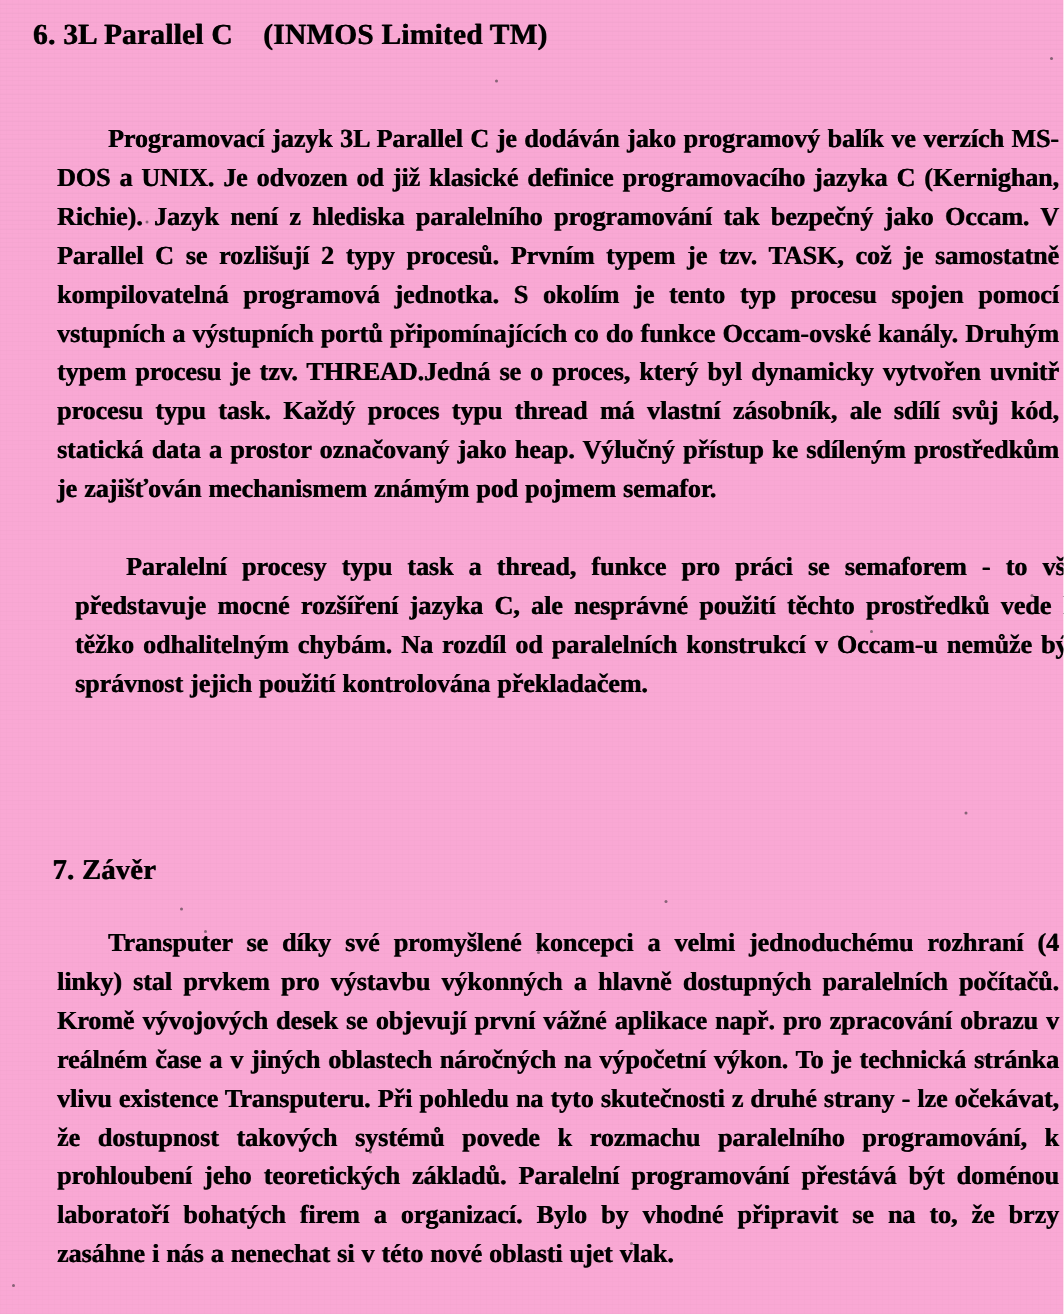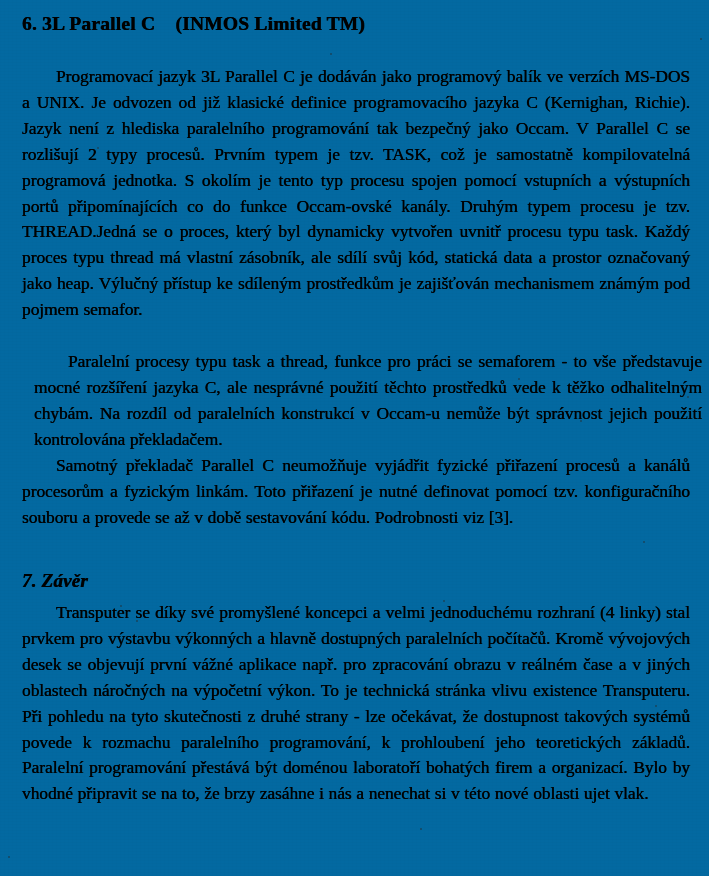--- a/index.html
+++ b/index.html
@@ -5,21 +5,21 @@
   html, body {
     margin: 0;
     padding: 0;
     background: #ffffff;
   }
 
   #page {
     position: relative;
     width: 709px;
     height: 876px;
-    background: #0369a1;
+    background: #f9a8d4;
     overflow: hidden;
     font-family: "Liberation Serif", "DejaVu Serif", serif;
     color: #000000;
     -webkit-font-smoothing: none;
   }
 
   
   .scan {
     position: absolute;
     inset: 0;
@@ -43,31 +43,30 @@
   }
 
   #heading-main {
     position: absolute;
     left: 22px;
     top: 13px;
   }
 
   #heading-zaver {
     position: absolute;
-    left: 22px;
+    left: 35px;
     top: 570px;
     font-size: 19px;
-    font-style: italic;
   }
 
   p.para {
-    margin: 0;
+    margin: 16px;
     padding: 0;
     font-size: 17.4px;
-    font-weight: normal;
+    font-weight: bold;
     line-height: 25.9px;
     text-align: justify;
     text-justify: inter-word;
     text-indent: 34px;
     letter-spacing: -0.05px;
     word-spacing: 0.4px;
     text-shadow: 0.32px 0 0 rgba(0,0,0,0.8), -0.25px 0.25px 0 rgba(0,0,0,0.4);
   }
 
   #p1 { position: absolute; left: 22px; top: 64px;  width: 668px; }
@@ -87,21 +86,20 @@
 <body>
 
 <div id="page">
 
   <h2 class="heading" id="heading-main">6. 3L Parallel C    (INMOS Limited TM)</h2>
 
   <p class="para" id="p1">Programovací jazyk 3L Parallel C je dodáván jako programový balík ve verzích MS-DOS a UNIX. Je odvozen od již klasické definice programovacího jazyka C (Kernighan, Richie). Jazyk není z hlediska paralelního programování tak bezpečný jako Occam. V Parallel C se rozlišují 2 typy procesů. Prvním typem je tzv. TASK, což je samostatně kompilovatelná programová jednotka. S okolím je tento typ procesu spojen pomocí vstupních a výstupních portů připomínajících co do funkce Occam-ovské kanály. Druhým typem procesu je tzv. THREAD.Jedná se o proces, který byl dynamicky vytvořen uvnitř procesu typu task. Každý proces typu thread má vlastní zásobník, ale sdílí svůj kód, statická data a prostor označovaný jako heap. Výlučný přístup ke sdíleným prostředkům je zajišťován mechanismem známým pod pojmem semafor.</p>
 
   <p class="para" id="p2">Paralelní procesy typu task a thread, funkce pro práci se semaforem - to vše představuje mocné rozšíření jazyka C, ale nesprávné použití těchto prostředků vede k těžko odhalitelným chybám. Na rozdíl od paralelních konstrukcí v Occam-u nemůže být správnost jejich použití kontrolována překladačem.</p>
 
-  <p class="para" id="p3">Samotný překladač Parallel C neumožňuje vyjádřit fyzické přiřazení procesů a kanálů procesorům a fyzickým linkám. Toto přiřazení je nutné definovat pomocí tzv. konfiguračního souboru a provede se až v době sestavování kódu. Podrobnosti viz [3].</p>
 
   <h2 class="heading" id="heading-zaver">7. Závěr</h2>
 
   <p class="para" id="p4">Transputer se díky své promyšlené koncepci a velmi jednoduchému rozhraní (4 linky) stal prvkem pro výstavbu výkonných a hlavně dostupných paralelních počítačů. Kromě vývojových desek se objevují první vážné aplikace např. pro zpracování obrazu v reálném čase a v jiných oblastech náročných na výpočetní výkon. To je technická stránka vlivu existence Transputeru. Při pohledu na tyto skutečnosti z druhé strany - lze očekávat, že dostupnost takových systémů povede k rozmachu paralelního programování, k prohloubení jeho teoretických základů. Paralelní programování přestává být doménou laboratoří bohatých firem a organizací. Bylo by vhodné připravit se na to, že brzy zasáhne i nás a nenechat si v této nové oblasti ujet vlak.</p>
 
   <span class="speck" style="left:700px; top:38px; width:2px; height:2px;"></span>
   <span class="speck" style="left:330px; top:53px; width:2px; height:2px;"></span>
   <span class="speck" style="left:97px;  top:147px; width:2px; height:2px;"></span>
   <span class="speck" style="left:518px; top:378px; width:2px; height:2px;"></span>
   <span class="speck" style="left:580px; top:420px; width:2px; height:2px;"></span>

